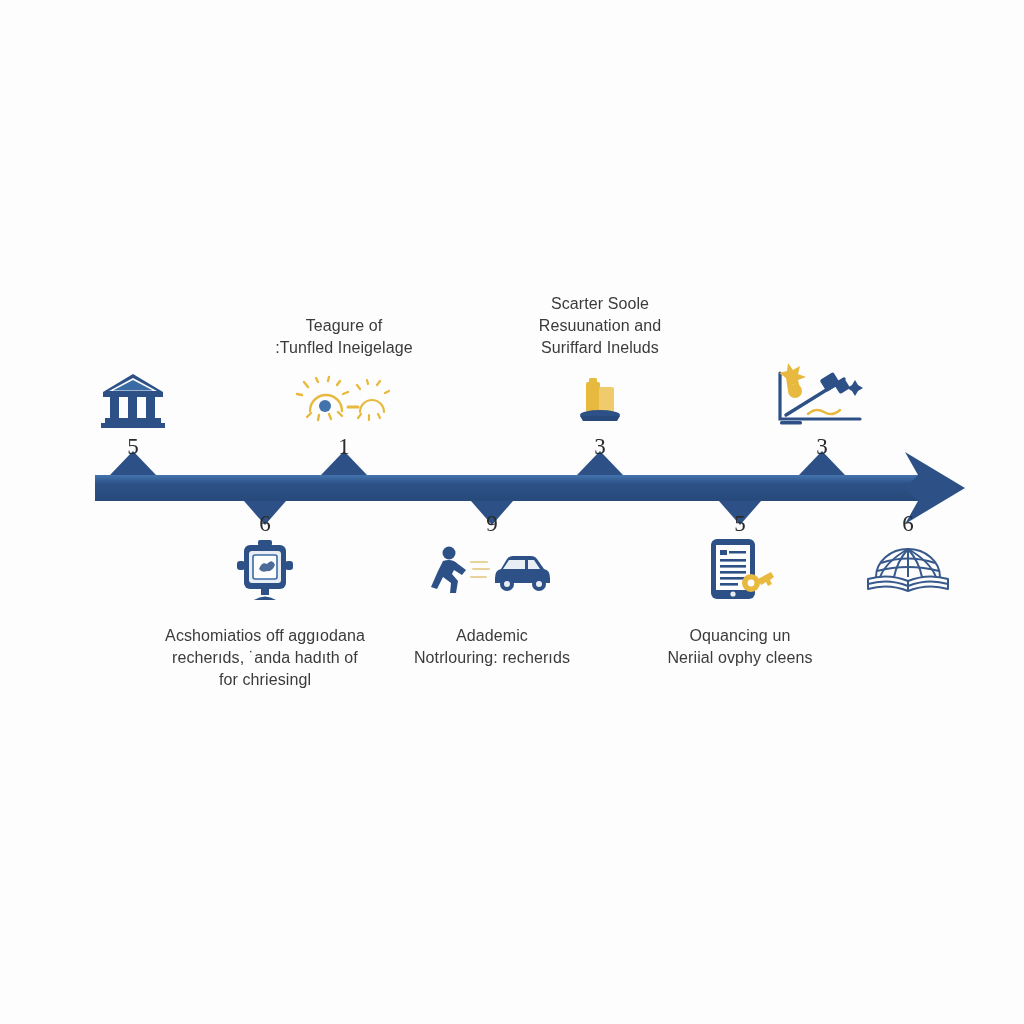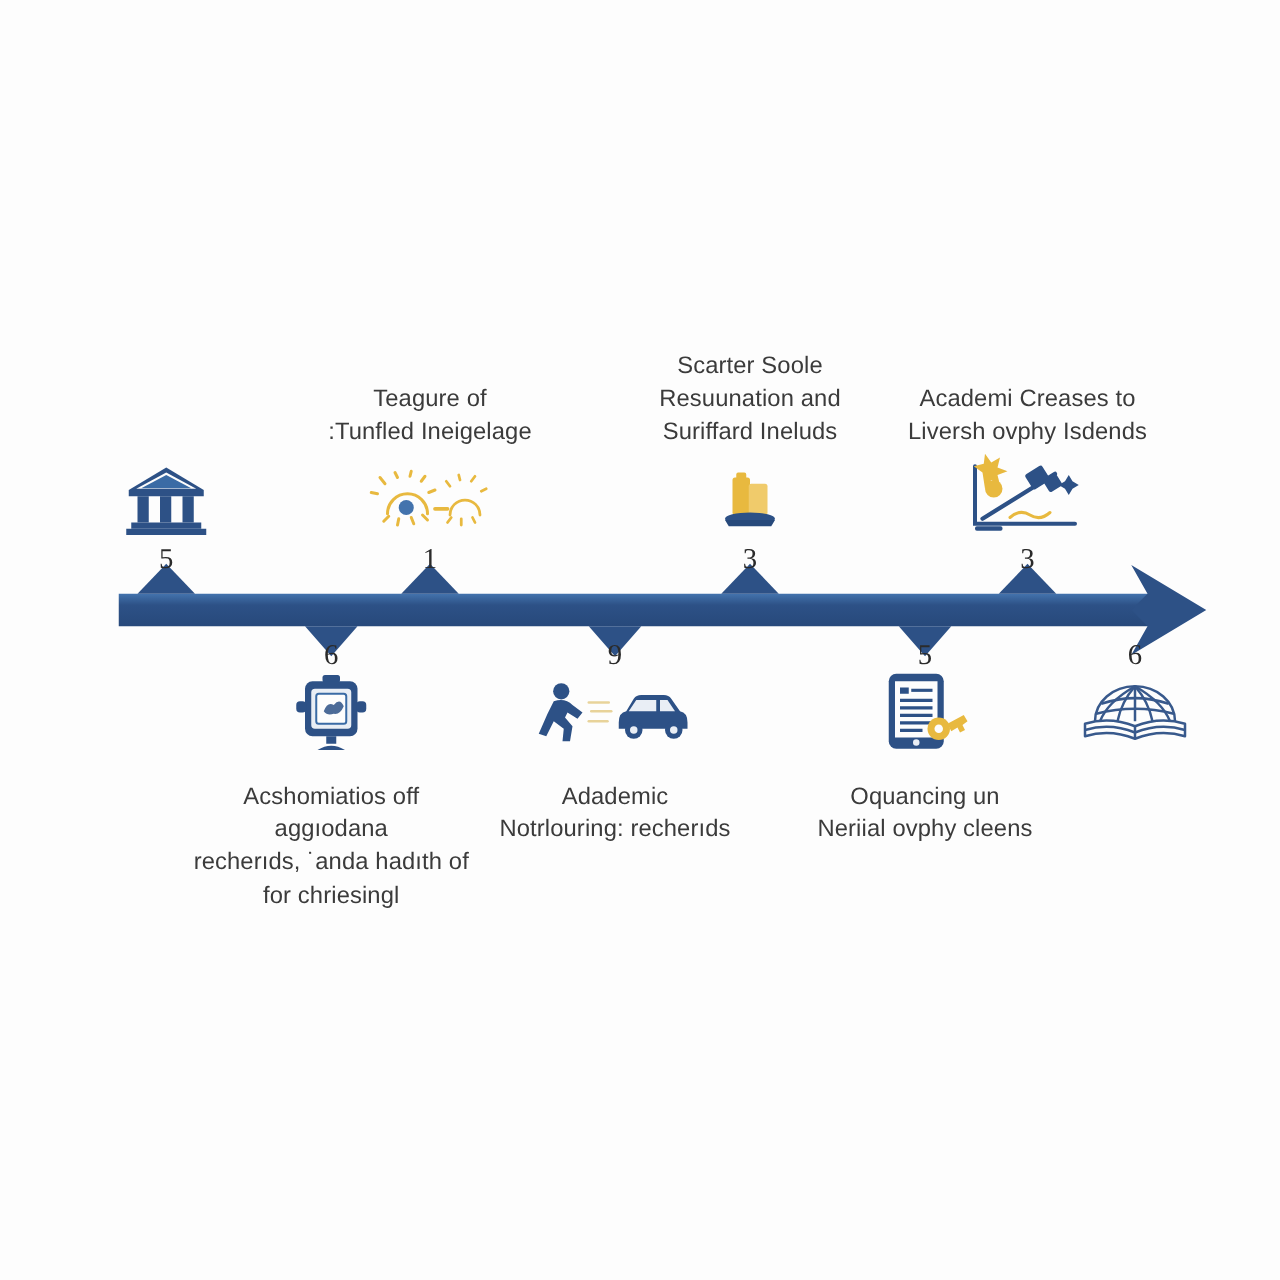--- a/index.html
+++ b/index.html
@@ -36,21 +36,21 @@
     text-align: center;
   }
   .event.top {
     bottom: 566px;            
   }
   .event.bottom {
     top: 512px;               
   }
 
   .evt-label {
-    font-size: 19px;
+    font-size: 16px;
     line-height: 1.38;
     color: #3b3b3b;
     letter-spacing: .1px;
     white-space: pre-line;
   }
   .event.top .evt-label { margin-bottom: 10px; }
   .event.bottom .evt-label { margin-top: 24px; }
 
   .evt-icon {
     height: 62px;
@@ -155,22 +155,20 @@
         <rect x="22" y="11" width="15" height="25" rx="2" fill="#f0cb6b"></rect>
         <rect x="12" y="2" width="8" height="6" rx="1.5" fill="#e8b93f"></rect>
         <ellipse cx="23" cy="39" rx="20" ry="5" fill="#2d5186"></ellipse>
         <path d="M3 40 L43 40 L40 45 L6 45 Z" fill="#27497b"></path>
       </svg>
     </div>
     <div class="evt-num">3</div>
   </div>
 
   <div class="event top" style="left:822px">
-    <div class="evt-label">Academi Creases to
-Liversh ovphy Isdends</div>
     <div class="evt-icon">
       <svg width="96" height="62" viewBox="0 0 96 62">
         <path d="M6 4 L6 50 L86 50" stroke="#2d5186" stroke-width="3.2" fill="none" stroke-linecap="round"></path>
         <path d="M14 22 l5-7 7 4 -2 -8 8 -3 -8 -3 2 -8 -7 4 -5 -7 -1 8 -8 2 7 5 Z" fill="#e8b93f"></path>
         <circle cx="21" cy="22" r="7" fill="#e8b93f"></circle>
         <path d="M12 46 L70 10" stroke="#2d5186" stroke-width="3.4" stroke-linecap="round"></path>
         <rect x="48" y="6" width="16" height="14" rx="2" transform="rotate(-32 56 13)" fill="#2d5186"></rect>
         <rect x="62" y="12" width="12" height="11" rx="2" transform="rotate(-32 68 17)" fill="#2d5186"></rect>
         <path d="M78 16 l3 -5 3 5 5 3 -5 3 -3 5 -3 -5 -5 -3 Z" fill="#2d5186"></path>
         <path d="M34 45 q8 -7 16 -2 q8 5 16 -2" stroke="#e8b93f" stroke-width="2.4" fill="none" stroke-linecap="round"></path>

